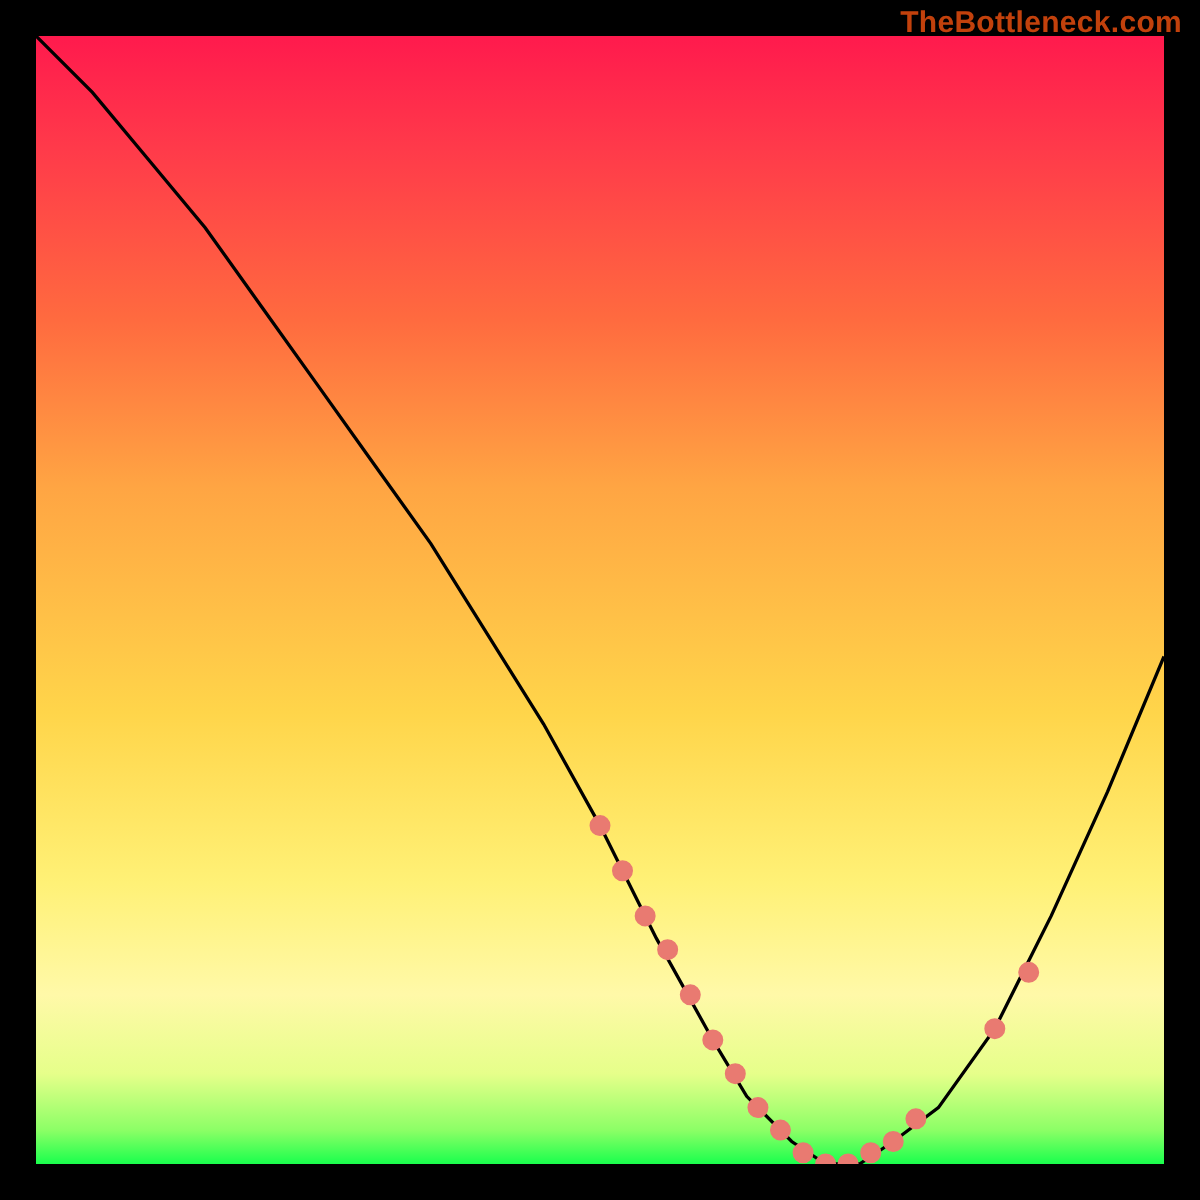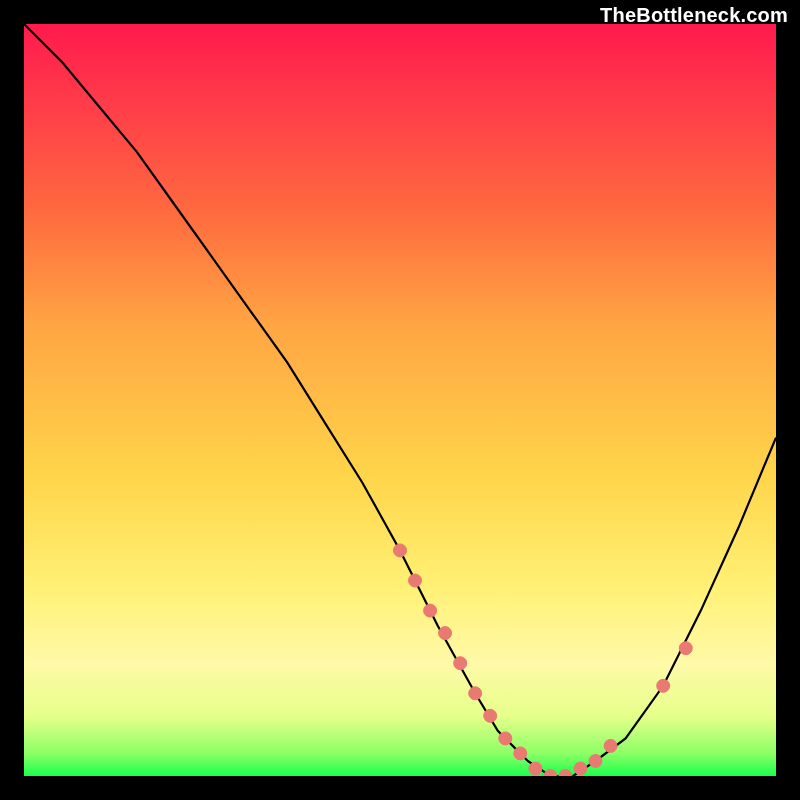--- a/index.html
+++ b/index.html
@@ -28,21 +28,21 @@
       #fff9a8 85%,
       #e6ff8a 92%,
       #8cff66 97%,
       #1aff4d 100%
     );
   }
   .watermark {
     position: absolute;
     top: 4px;
     right: 12px;
-    color: #ffffff;
+    color: #c2410c;
     font-size: 20px;
     font-weight: bold;
     letter-spacing: 0.2px;
     z-index: 5;
   }
   svg.curve {
     position: absolute;
     left: 0;
     top: 0;
     width: 752px;

